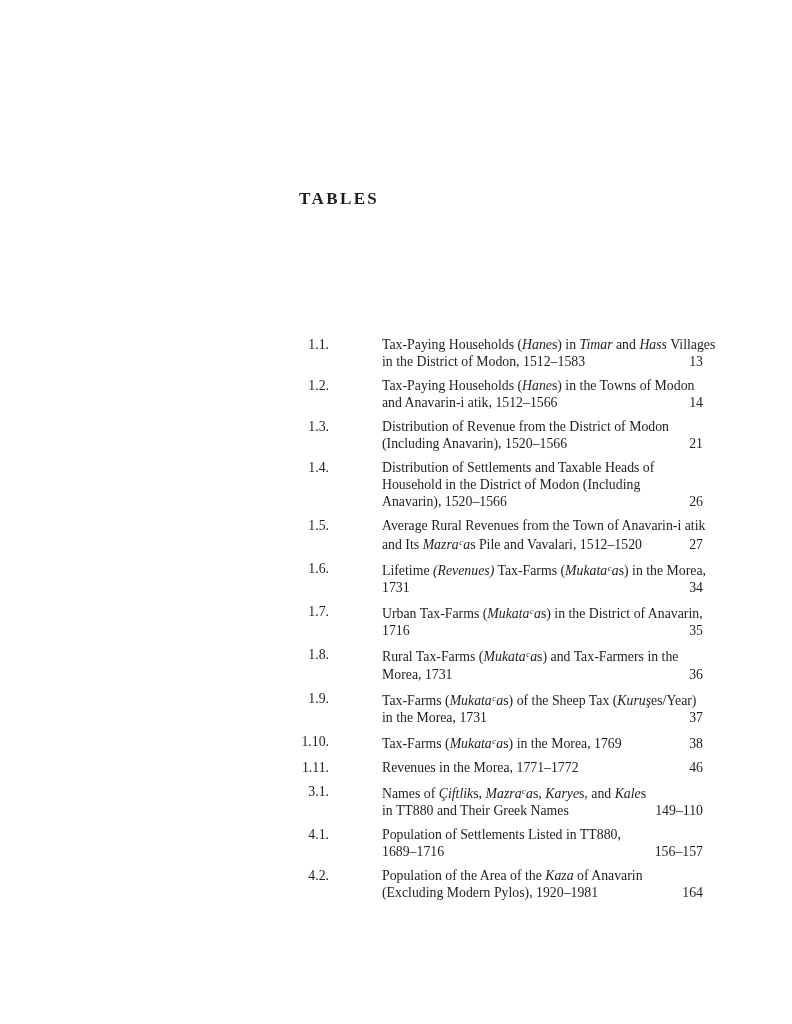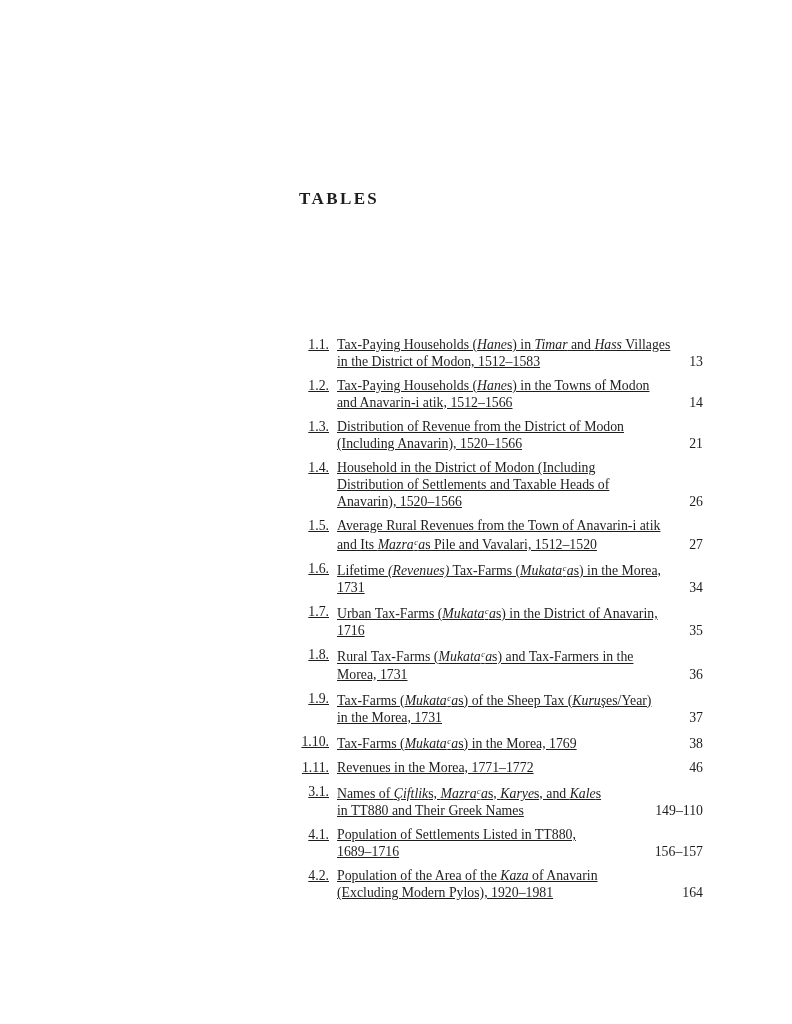--- a/index.html
+++ b/index.html
@@ -30,33 +30,32 @@
     left:296px; top:336px;
     width:407px;
     font-size:13.8px;
     line-height:17px;
   }
   .entry {
     position:relative;
     display:flex;
     align-items:flex-start;
     margin-bottom:7px;
-    text-decoration:underline;
   }
   .entry-num {
     flex:0 0 33px;
     width:33px;
     text-align:right;
     white-space:nowrap;
   }
   .entry-body {
     margin-left:8px;
     min-width:0;
   }
-  .line { white-space:nowrap; }
+  .line { white-space:nowrap;margin-left:45px; }
   .it { font-style:italic; }
   .sup {
     font-style:italic;
     font-size:0.58em;
     vertical-align:0.52em;
     margin:0 0.5px;
   }
   .entry-page {
     position:absolute;
     right:0; bottom:0;
@@ -92,22 +91,22 @@
     <div class="entry-body">
           <div class="line"><span>Distribution of Revenue from the District of Modon</span></div>
           <div class="line"><span>(Including Anavarin), 1520–1566</span></div>
         </div>
     <div class="entry-page">21</div>
   </div>
 
   <div class="entry">
     <div class="entry-num">1.4.</div>
     <div class="entry-body">
+          <div class="line"><span>Distribution of Settlements and Taxable Heads of</span></div>
           <div class="line"><span>Household in the District of Modon (Including</span></div>
-          <div class="line"><span>Distribution of Settlements and Taxable Heads of</span></div>
           <div class="line"><span>Anavarin), 1520–1566</span></div>
         </div>
     <div class="entry-page">26</div>
   </div>
 
   <div class="entry">
     <div class="entry-num">1.5.</div>
     <div class="entry-body">
           <div class="line"><span>Average Rural Revenues from the Town of Anavarin-i atik</span></div>
           <div class="line"><span>and Its </span><span class="it">Mazra</span><span class="sup">c</span><span class="it">a</span><span>s Pile and Vavalari, 1512–1520</span></div>

